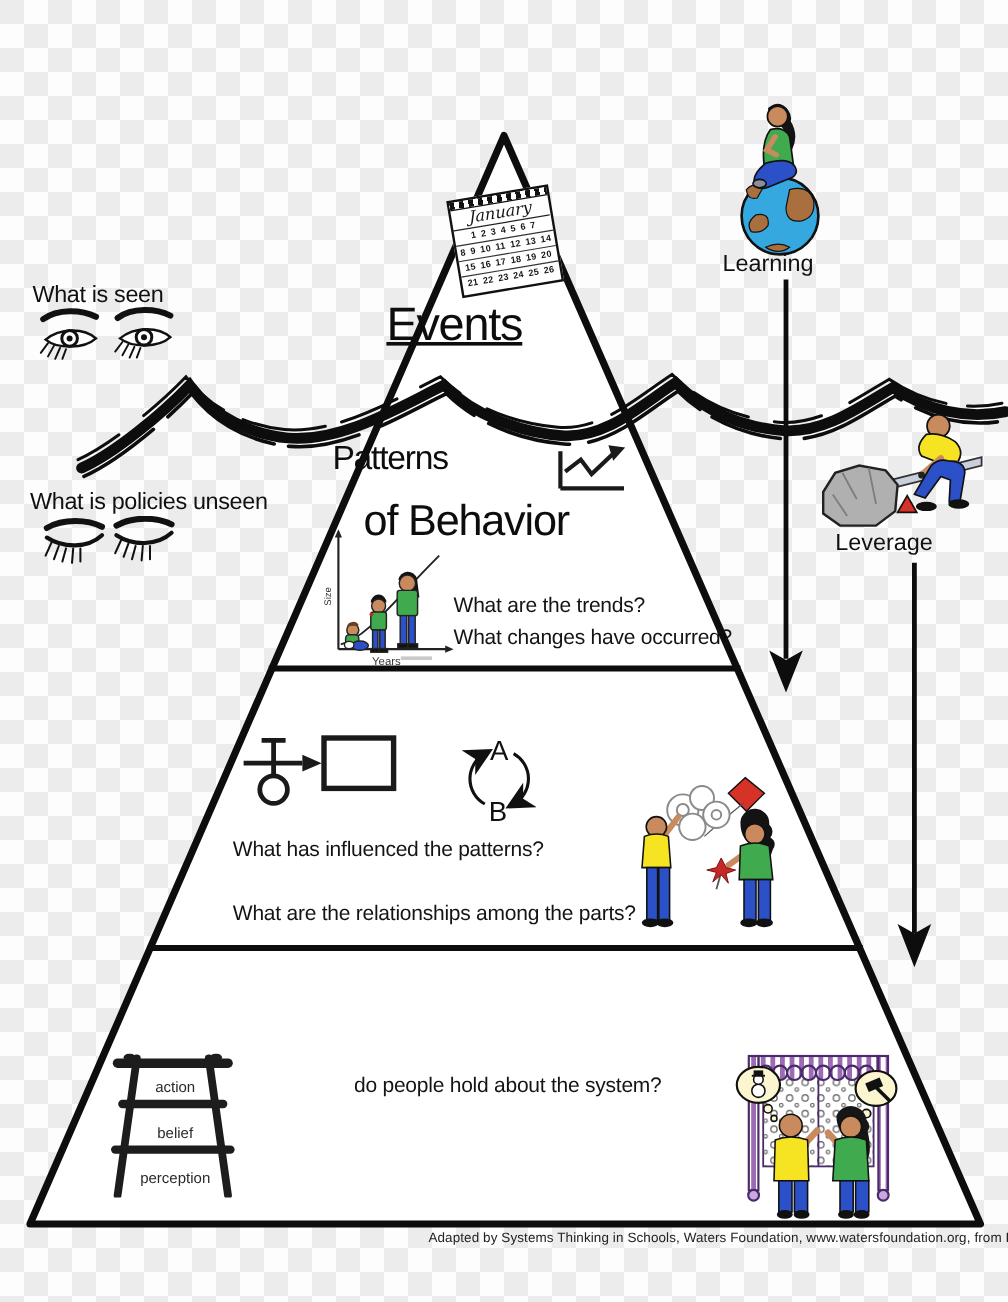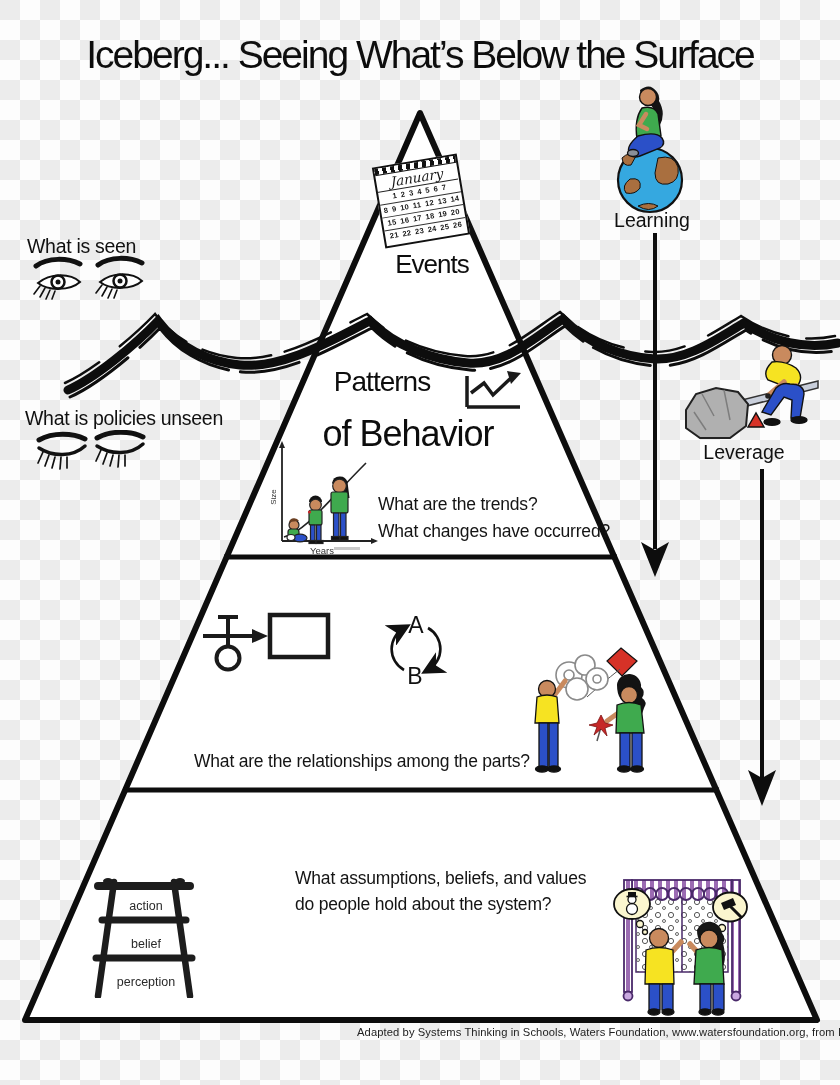--- a/index.html
+++ b/index.html
@@ -2,27 +2,27 @@
 <html><head>
 <meta charset="utf-8">
 <style>
   html,body{margin:0;padding:0;}
   .canvas{
     position:relative;width:840px;height:1085px;overflow:hidden;
     font-family:"Liberation Sans", sans-serif;color:#151515;
     background:repeating-conic-gradient(#fdfdfd 0% 25%, #ececec 0% 50%) 0 0/40px 40px;
   }
   .abs{position:absolute;}
-  .ctr{text-align:center;}
+  .ctr{}
   .title{
     left:0;right:0;top:33px;text-align:center;
     font-size:39px;letter-spacing:-2px;font-weight:400;color:#0d0d0d;white-space:nowrap;
   }
   .side-label{font-size:19.5px;letter-spacing:-0.3px;color:#111;}
-  .h-events{left:332px;width:200px;top:249px;font-size:26px;letter-spacing:-1px;color:#0d0d0d;}
+  .h-events{left:322px;width:200px;top:249px;font-size:39px;letter-spacing:-1px;color:#0d0d0d;text-decoration:underline;}
   .q-events{left:322px;width:200px;top:291px;font-size:19px;}
   .h-pat1{left:277px;width:210px;top:366px;font-size:28px;letter-spacing:-1px;color:#0d0d0d;}
   .h-pat2{left:303px;width:210px;top:413px;font-size:36px;letter-spacing:-1px;color:#0d0d0d;}
   .h-struct{left:167px;width:500px;top:567px;font-size:35px;letter-spacing:-0.5px;color:#0d0d0d;}
   .h-mm{left:167px;width:500px;top:801px;font-size:39px;letter-spacing:-0.5px;color:#0d0d0d;}
   .qline{font-size:17.5px;line-height:27px;letter-spacing:-0.2px;color:#141414;white-space:nowrap;}
   .q-pat{left:378px;top:464px;}
   .q-struct{left:194px;top:694px;}
   .q-mm{left:295px;top:865px;line-height:26.5px;}
   .mini-label{font-size:19.5px;color:#111;}
@@ -61,21 +61,20 @@
     <g>
       <line x1="655" y1="233" x2="655" y2="549" stroke="#0d0d0d" stroke-width="4"></line>
       <polygon points="641,542 655,550 669,542 655,577" fill="#0d0d0d"></polygon>
     </g>
     <g>
       <line x1="762" y1="469" x2="762" y2="778" stroke="#0d0d0d" stroke-width="4"></line>
       <polygon points="748,770 762,778 776,770 762,806" fill="#0d0d0d"></polygon>
     </g>
   </svg>
 
-  <div class="abs title">Iceberg... Seeing What’s Below the Surface</div>
 
   <div class="abs side-label" style="left:27px;top:235px">What is seen</div>
   <svg class="abs" style="left:30px;top:253px" width="120" height="52" viewBox="0 0 120 52">
     <g fill="none" stroke="#111" stroke-linecap="round">
       <g>
         <path d="M6 13 C18 4 38 5 50 11" stroke-width="5"></path>
         <path d="M8 30 C20 20 40 20 50 29 C40 38 18 38 8 30 Z" fill="#fff" stroke-width="2"></path>
         <circle cx="28" cy="29" r="6.5" stroke-width="2.5"></circle>
         <circle cx="28" cy="29" r="2.5" fill="#111" stroke="none"></circle>
         <path d="M10 33 L4 41 M15 35 L10 44 M20 37 L16 46 M25 38 L22 46" stroke-width="1.6"></path>
@@ -185,20 +184,21 @@
       </marker>
     </defs>
     <text x="36" y="27" font-size="23" fill="#111" text-anchor="middle">A</text>
     <g fill="none" stroke="#111" stroke-width="2.6">
       <path d="M48 22 A24 24 0 0 1 48 64" marker-end="url(#lp-ah)"></path>
       <path d="M24 64 A24 24 0 0 1 24 22" marker-end="url(#lp-ah)"></path>
     </g>
     <text x="35" y="78" font-size="23" fill="#111" text-anchor="middle">B</text>
   </svg>
 
+  <div class="abs qline q-struct" style="top:694px">What has influenced the patterns?</div>
   <div class="abs qline q-struct" style="top:748px">What are the relationships among the parts?</div>
 
   <svg class="abs" style="left:525px;top:645px" width="145" height="145" viewBox="0 0 145 145">
     <g>
       <polygon points="96,3 112,16 97,31 82,16" fill="#d63227" stroke="#111" stroke-width="1.2"></polygon>
       <path d="M95 24 Q75 40 62 52" fill="none" stroke="#555" stroke-width="1"></path>
     </g>
     <g fill="#fff" stroke="#8a8a8a" stroke-width="1.6">
       <circle cx="44" cy="30" r="13"></circle>
         <circle cx="60" cy="20" r="10"></circle>
@@ -223,21 +223,20 @@
       <path d="M92 60 q12 -5 24 0 l3 28 -28 0 z" fill="#3faa4e"></path>
       <line x1="76" y1="82" x2="72" y2="96" stroke="#555" stroke-width="1.5"></line>
       <polygon points="76,70 80,78 88,80 80,83 82,91 76,84 69,90 72,82 64,80 72,78" fill="#c62828" stroke="#7a0f0f" stroke-width="0.8"></polygon>
       <rect x="95" y="88" width="10" height="34" fill="#2b50c8"></rect>
       <rect x="107" y="88" width="10" height="34" fill="#2b50c8"></rect>
       <ellipse cx="99" cy="124" rx="6.5" ry="3" fill="#111"></ellipse>
       <ellipse cx="112" cy="124" rx="6.5" ry="3" fill="#111"></ellipse>
     </g>
   </svg>
 
-  <div class="abs qline q-mm" style="top:865px">What assumptions, beliefs, and values</div>
   <div class="abs qline q-mm" style="top:891px">do people hold about the system?</div>
 
   <svg class="abs" style="left:88px;top:878px" width="113" height="120" viewBox="0 0 113 120">
     <g stroke="#1d1d1d" stroke-linecap="round">
       <line x1="26" y1="4" x2="10" y2="118" stroke-width="6.5"></line>
       <line x1="86" y1="4" x2="102" y2="118" stroke-width="6.5"></line>
       <line x1="10" y1="8" x2="102" y2="8" stroke-width="8"></line>
       <ellipse cx="20" cy="3" rx="5" ry="3" fill="#1d1d1d" stroke="none"></ellipse>
       <ellipse cx="92" cy="3" rx="5" ry="3" fill="#1d1d1d" stroke="none"></ellipse>
       <line x1="14" y1="42" x2="98" y2="42" stroke-width="7"></line>

